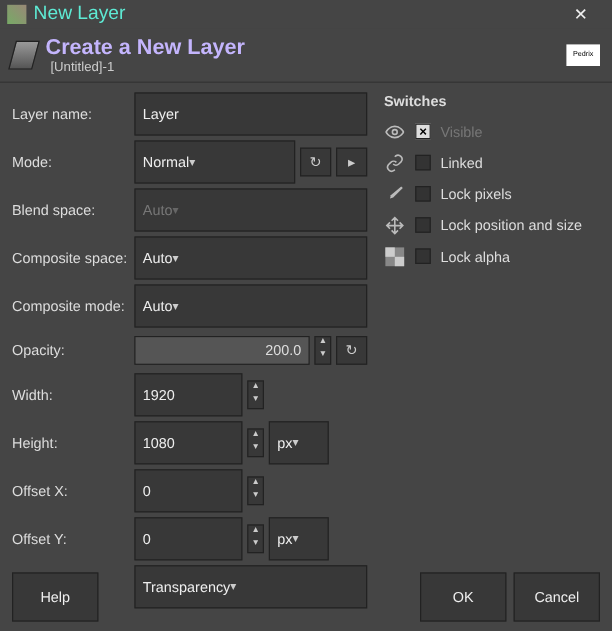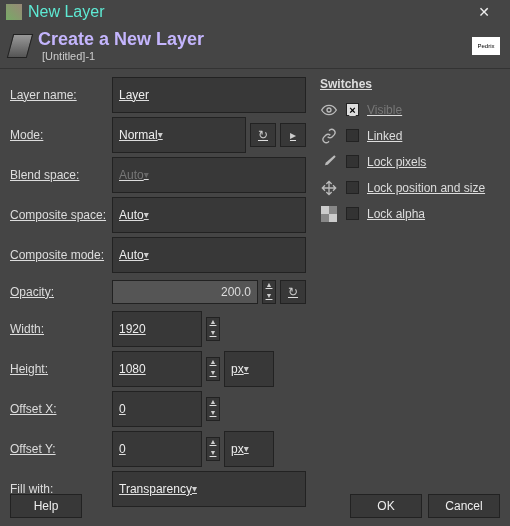--- a/index.html
+++ b/index.html
@@ -41,21 +41,20 @@
   }
   .header h1 { font-size: 18px; font-weight: bold; color: #c4b5fd; line-height: 1.1; }
   .header .sub { font-size: 11px; color: #ccc; margin-left: 4px; }
   .header .spacer { flex:1; }
   .header .logo { width: 28px; height: 18px; background: #fff; color: #000; font-size: 6px; display:flex; align-items:center; justify-content:center; }
 
   .content {
     display: flex;
     padding: 8px 10px 0 10px;
     gap: 14px;
-    text-decoration: underline;
   }
   .leftcol { flex: 1; }
   .rightcol { width: 180px; }
 
   .row {
     display: flex;
     align-items: center;
     min-height: 30px;
     margin-bottom: 4px;
   }
@@ -127,21 +126,21 @@
 
   .footer {
     position: absolute;
     left: 0; right: 0; bottom: 0;
     padding: 8px 10px;
     display: flex;
     gap: 6px;
   }
   .footer .spacer { flex:1; }
   .btn {
-    min-width: 72px; height: 24px;
+    min-width: 72px; height: 41px;
     background: #383838; border: 1px solid #222;
     color: #eee; font-size: 12px;
     display:flex; align-items:center; justify-content:center;
     cursor: pointer;
   }
   svg { width: 16px; height: 16px; }
 </style>
 </head>
 <body>
 

